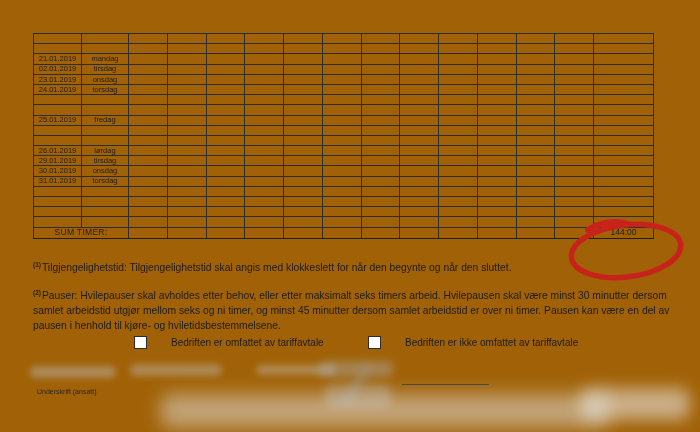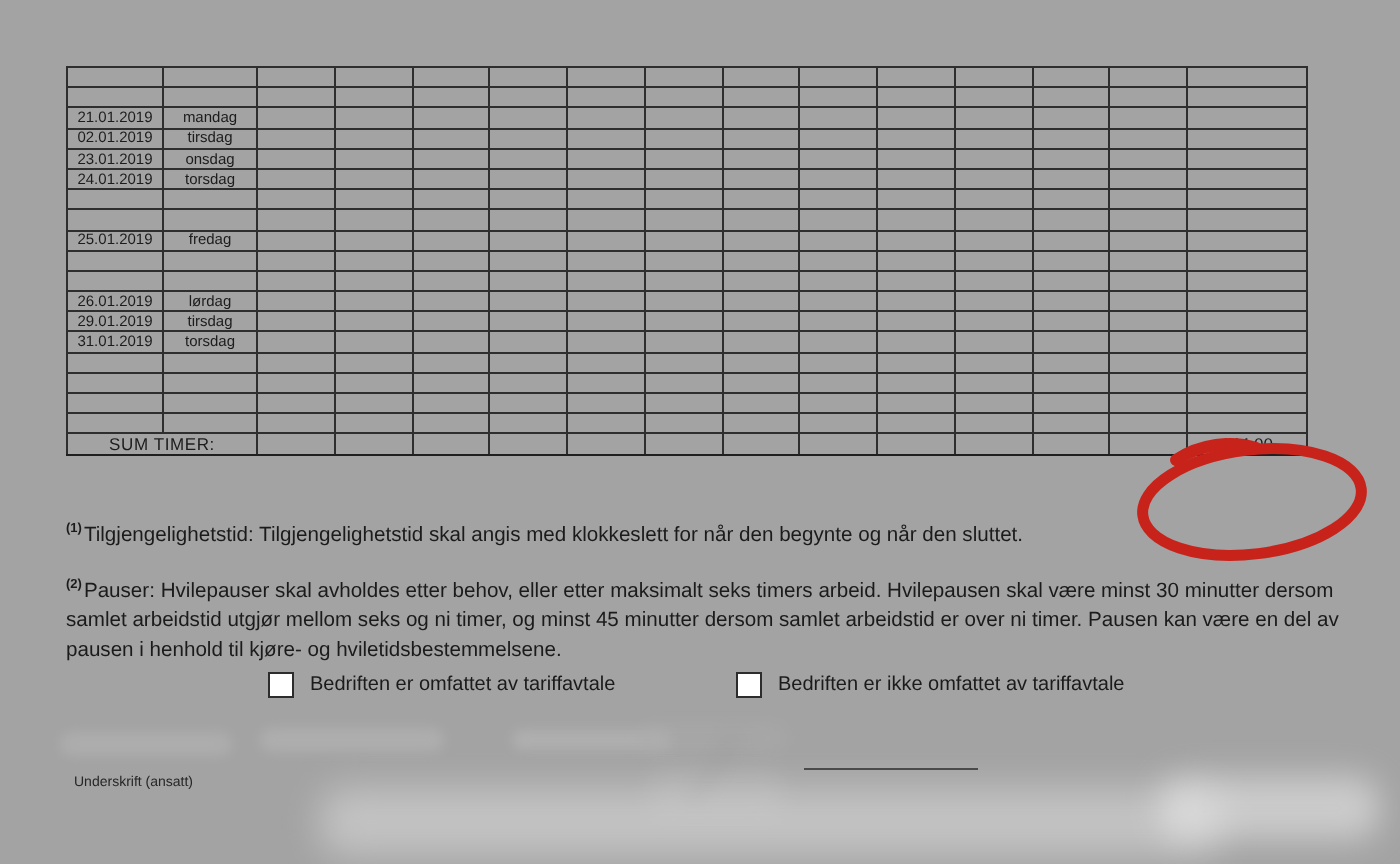--- a/index.html
+++ b/index.html
@@ -1,17 +1,17 @@
 <!DOCTYPE html>
 <html><head>
 <meta charset="utf-8">
 <style>
   html,body{margin:0;padding:0;background:#ffffff;}
   .page{
-    position:relative;width:700px;height:432px;background:#a3a3a3;overflow:hidden;
+    position:relative;width:700px;height:432px;background:#a16207;overflow:hidden;
     font-family:"Liberation Sans",sans-serif;color:#1a1a1a;
   }
   
   .sheet-table{
     position:absolute;left:33px;top:33px;width:620px;
     border-collapse:collapse;table-layout:fixed;
   }
   .sheet-table td{
     border:1px solid #2e2e2e;padding:0;height:9.2px;
     font-size:7.5px;line-height:1;text-align:center;color:#1c1c1c;
@@ -27,21 +27,21 @@
   .footnote sup{font-size:6.5px;font-weight:bold;vertical-align:super;margin-right:1px;}
   .footnote b{font-weight:normal;}
   .fn1{top:260px;width:640px;}
   .fn2{top:288px;width:651px;}
   
   .cb-row{position:absolute;top:336px;left:0;width:700px;height:16px;}
   .cb-group{position:absolute;display:flex;align-items:center;}
   .cb-1{left:134px;}
   .cb-2{left:368px;}
   .cb-box{width:11px;height:11px;border:1.5px solid #2c2c2c;background:#fff;flex:0 0 auto;}
-  .cb-label{margin-left:8px;font-size:10px;color:#1b1b1b;white-space:nowrap;}
+  .cb-label{margin-left:24px;font-size:10px;color:#1b1b1b;white-space:nowrap;}
   
   .sig-line{position:absolute;left:402px;top:384px;width:87px;border-top:1px solid #4a4a4a;}
   .sig-label{position:absolute;left:37px;top:388px;font-size:7px;color:#262626;}
   
   .blur{position:absolute;border-radius:8px;pointer-events:none;}
   .sm1{left:30px;top:366px;width:86px;height:12px;background:#b9b9b9;opacity:.45;filter:blur(3px);}
   .sm2{left:130px;top:364px;width:92px;height:12px;background:#bdbdbd;opacity:.42;filter:blur(3px);}
   .sm3{left:256px;top:365px;width:80px;height:10px;background:#c2c2c2;opacity:.40;filter:blur(3px);}
   .sm4{left:318px;top:361px;width:76px;height:16px;background:#ababab;opacity:.45;filter:blur(4px);}
   .sm5{left:325px;top:384px;width:66px;height:24px;background:#b5b5b5;opacity:.40;filter:blur(5px);}
@@ -275,20 +275,37 @@
           <td class="c-time"></td>
           <td class="c-time"></td>
           <td class="c-time"></td>
           <td class="c-time"></td>
           <td class="c-time"></td>
           <td class="c-last"></td>
         </tr>
         <tr>
           <td class="c-date">29.01.2019</td>
           <td class="c-day">tirsdag</td>
+          <td class="c-time"></td>
+          <td class="c-time"></td>
+          <td class="c-time"></td>
+          <td class="c-time"></td>
+          <td class="c-time"></td>
+          <td class="c-time"></td>
+          <td class="c-time"></td>
+          <td class="c-time"></td>
+          <td class="c-time"></td>
+          <td class="c-time"></td>
+          <td class="c-time"></td>
+          <td class="c-time"></td>
+          <td class="c-last"></td>
+        </tr>
+        <tr>
+          <td class="c-date">30.01.2019</td>
+          <td class="c-day">onsdag</td>
           <td class="c-time"></td>
           <td class="c-time"></td>
           <td class="c-time"></td>
           <td class="c-time"></td>
           <td class="c-time"></td>
           <td class="c-time"></td>
           <td class="c-time"></td>
           <td class="c-time"></td>
           <td class="c-time"></td>
           <td class="c-time"></td>

